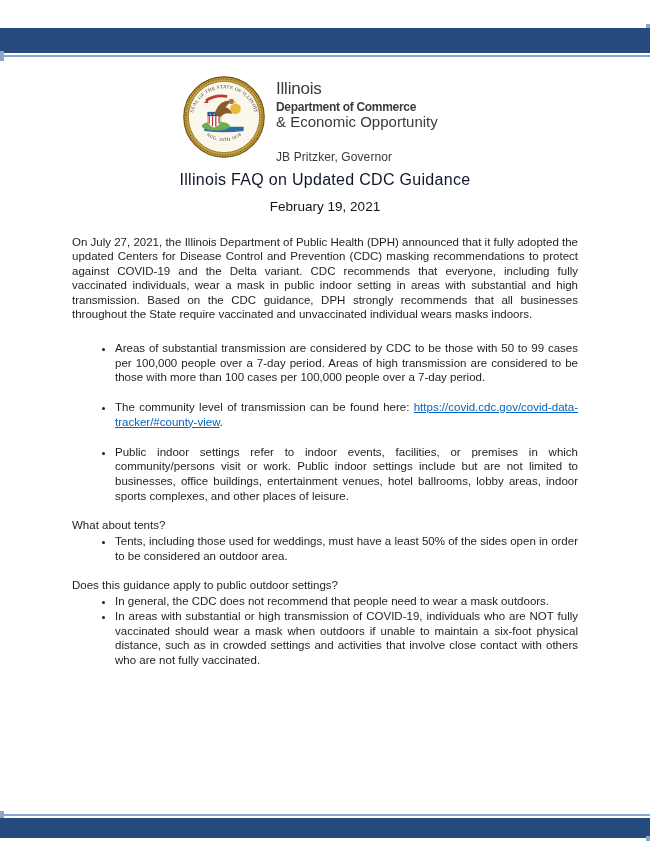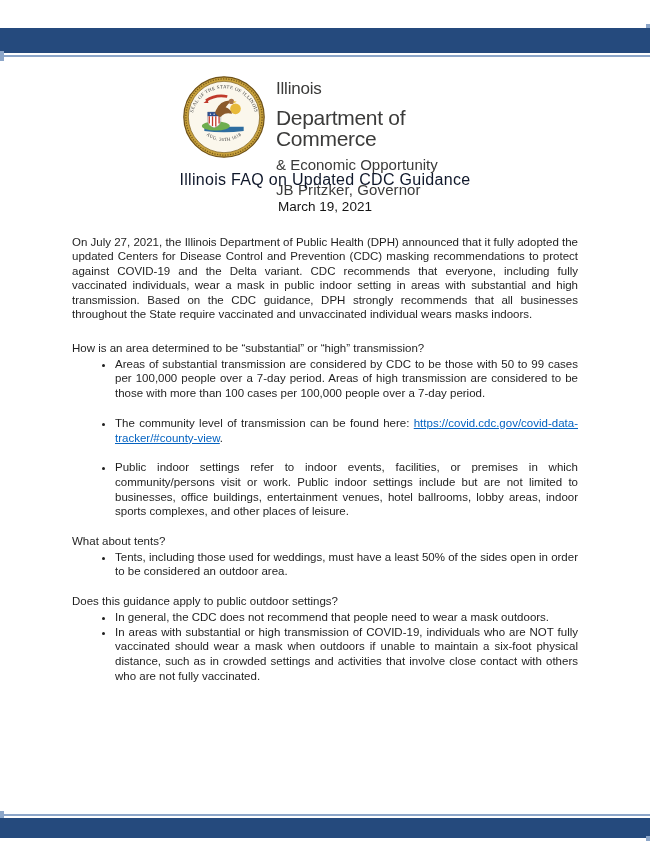--- a/index.html
+++ b/index.html
@@ -19,23 +19,23 @@
   .header-accent-left{position:absolute;top:51px;left:0;width:4px;height:10px;background:var(--accent_light,#8CA6C9);}
   .footer-bar{position:absolute;top:818px;left:0;width:650px;height:20px;background:var(--header_bar,#254A7D);}
   .footer-accent-line{position:absolute;top:814px;left:0;width:650px;height:2px;background:var(--accent_light,#8CA6C9);}
   .footer-accent-left{position:absolute;top:811px;left:0;width:4px;height:9px;background:var(--accent_light,#8CA6C9);}
   .footer-accent-right{position:absolute;top:836px;right:0;width:4px;height:5px;background:var(--accent_light,#8CA6C9);}
   
   .logo{position:absolute;top:76px;left:183px;width:290px;height:85px;display:flex;align-items:flex-start;}
   .seal{width:82px;height:82px;flex:0 0 82px;}
   .logo-text{margin-left:11px;padding-top:4px;color:var(--logo_text,#3B3B3A);line-height:1;}
   .logo-l1{font-size:17px;font-weight:normal;letter-spacing:-0.2px;}
-  .logo-l2{font-size:21px;font-weight:normal;letter-spacing:-0.3px;margin-top:10px;}
-  .logo-l3{font-size:15px;font-weight:normal;margin-top:8px;}
-  .logo-l4{font-size:15px;margin-top:10px;letter-spacing:0.1px;}
+  .logo-l2{font-size:12px;font-weight:bold;letter-spacing:-0.3px;margin-top:4px;}
+  .logo-l3{font-size:15px;font-weight:normal;margin-top:1px;}
+  .logo-l4{font-size:12px;margin-top:22px;letter-spacing:0.1px;}
   
   .doc-title{position:absolute;top:171px;left:0;width:650px;text-align:center;font-size:16px;letter-spacing:0.3px;color:#0f172a;}
   .doc-date{position:absolute;top:199px;left:0;width:650px;text-align:center;font-size:13.5px;color:#141414;}
   
   .intro{
     position:absolute;top:223px;left:72px;width:506px;
     font-size:11.5px;line-height:14.6px;
     text-align:justify;
   }
   .faq-wrap{position:absolute;top:341px;left:72px;width:506px;font-size:11.5px;line-height:14.7px;}
@@ -98,27 +98,26 @@
     </svg>
     <div class="logo-text">
       <div class="logo-l1">Illinois</div>
       <div class="logo-l2">Department of Commerce</div>
       <div class="logo-l3">&amp; Economic Opportunity</div>
       <div class="logo-l4">JB Pritzker, Governor</div>
     </div>
   </div>
 
   <div class="doc-title">Illinois FAQ on Updated CDC Guidance</div>
-  <div class="doc-date">March 19, 2021</div>
+  <div class="doc-date">February 19, 2021</div>
 
   <p class="intro">On July 27, 2021, the Illinois Department of Public Health (DPH) announced that it fully adopted the updated Centers for Disease Control and Prevention (CDC) masking recommendations to protect against COVID-19 and the Delta variant. CDC recommends that everyone, including fully vaccinated individuals, wear a mask in public indoor setting in areas with substantial and high transmission. Based on the CDC guidance, DPH strongly recommends that all businesses throughout the State require vaccinated and unvaccinated individual wears masks indoors.</p>
 
   <div class="faq-wrap">
       <section class="faq">
-        <div class="q"><span>How is an area determined to be “substantial” or “high” transmission?</span></div>
         <ul>
           <li><span>Areas of substantial transmission are considered by CDC to be those with 50 to 99 cases per 100,000 people over a 7-day period. Areas of high transmission are considered to be those with more than 100 cases per 100,000 people over a 7-day period.</span></li>
         </ul>
       </section>
       <section class="faq">
         <ul>
           <li><span>The community level of transmission can be found here: </span><a href="#" class="link">https://covid.cdc.gov/covid-data-tracker/#county-view</a><span>.</span></li>
         </ul>
       </section>
       <section class="faq">

